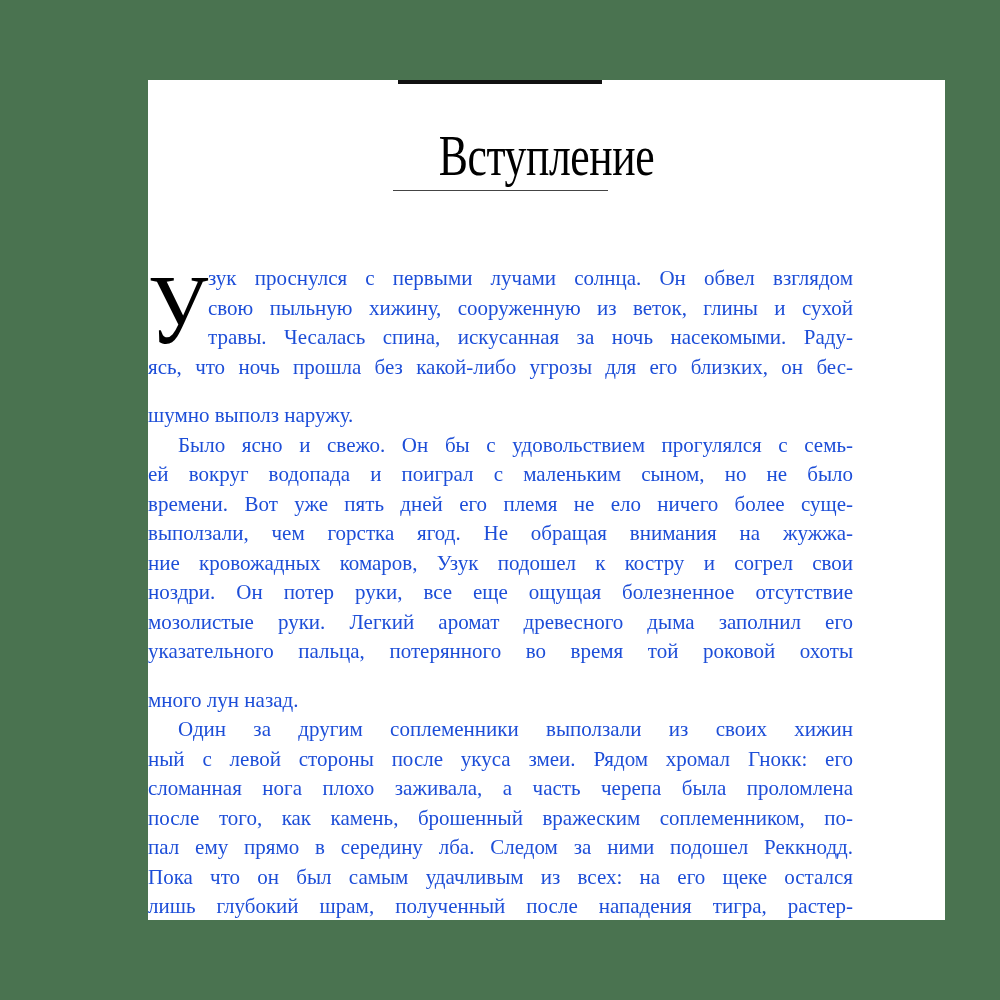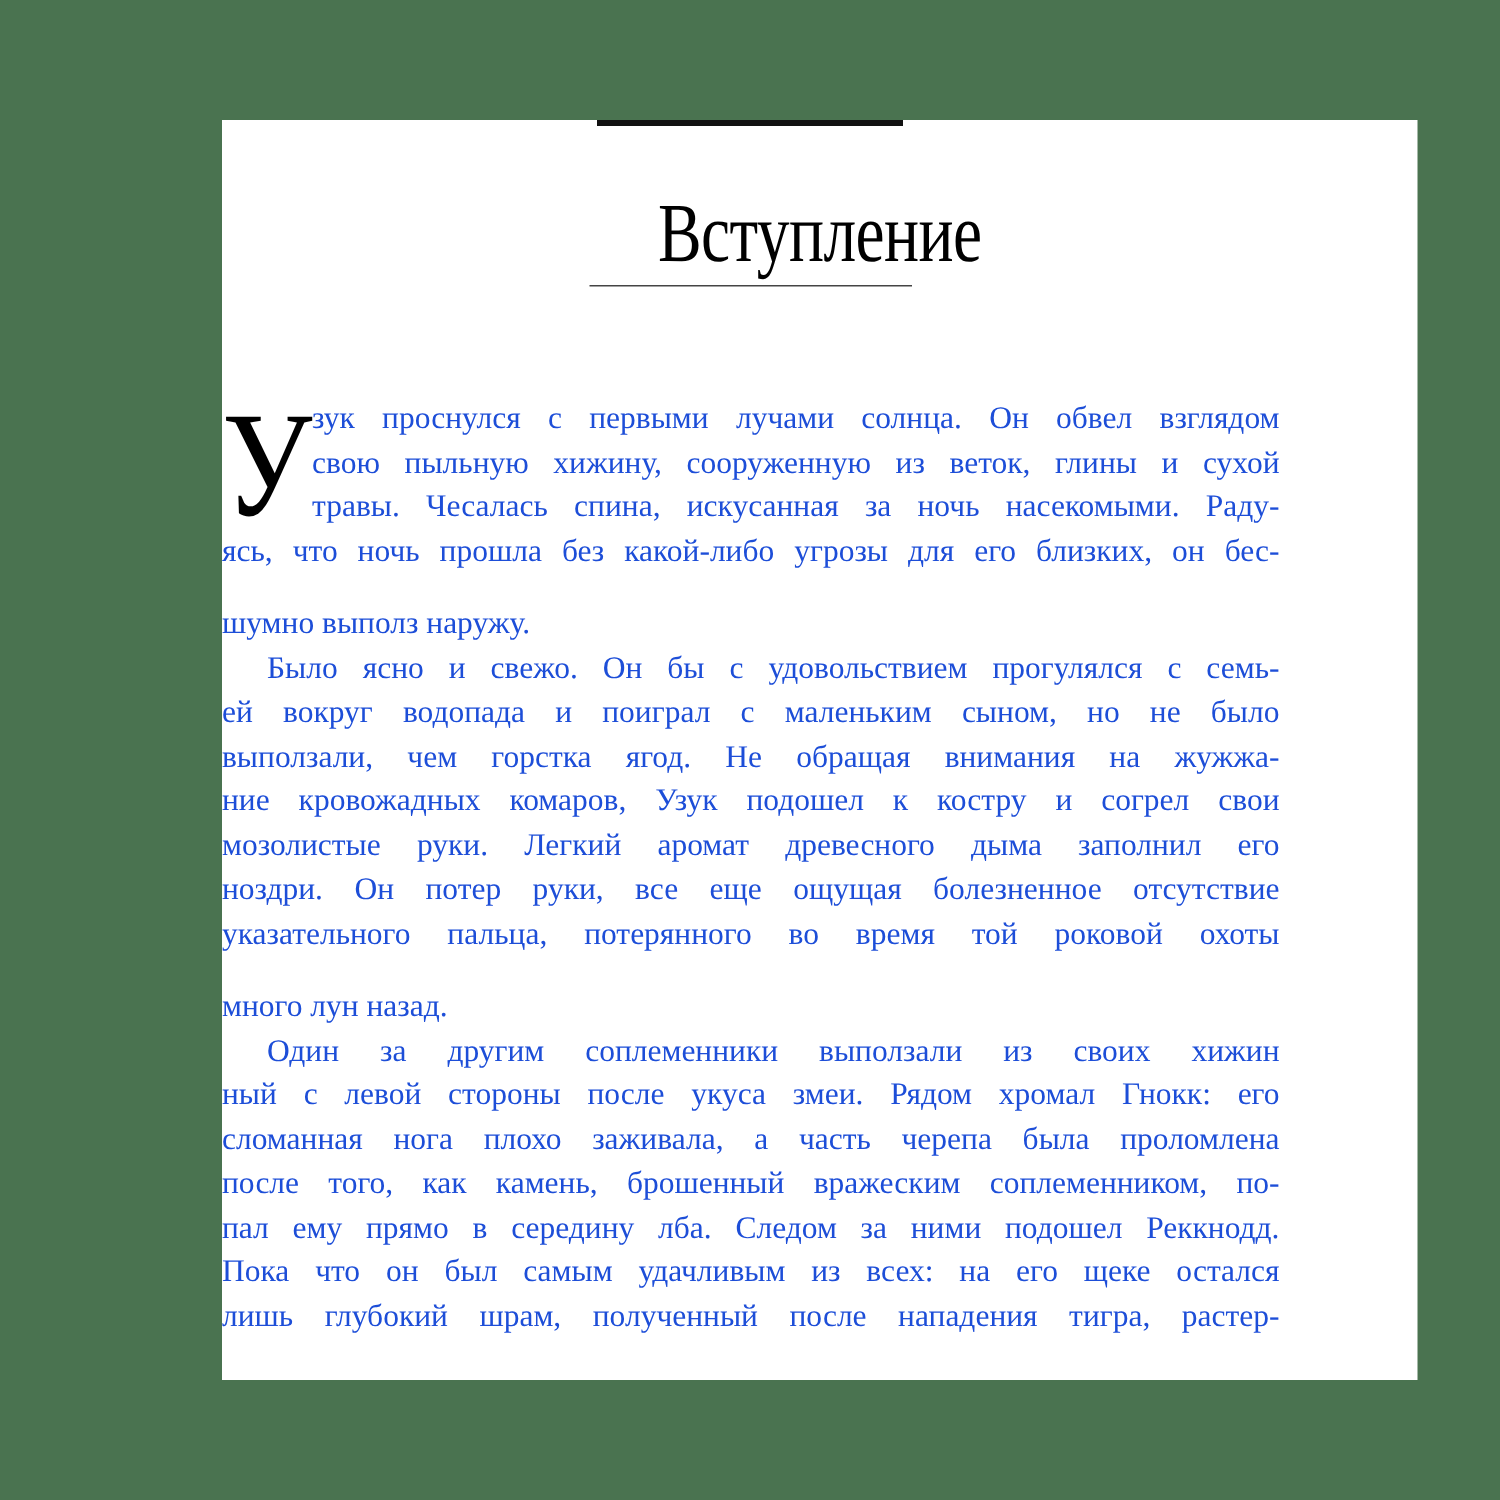--- a/index.html
+++ b/index.html
@@ -84,24 +84,25 @@
   <div class="body-text">
 
     <span class="line capindent">зук проснулся с первыми лучами солнца. Он обвел взглядом</span>
     <span class="line capindent">свою пыльную хижину, сооруженную из веток, глины и сухой</span>
     <span class="line capindent">травы. Чесалась спина, искусанная за ночь насекомыми. Раду-</span>
     <span class="line">ясь, что ночь прошла без какой-либо угрозы для его близких, он бес-</span>
     <span class="line last">шумно выполз наружу.</span>
 
     <span class="line indent">Было ясно и свежо. Он бы с удовольствием прогулялся с семь-</span>
     <span class="line">ей вокруг водопада и поиграл с маленьким сыном, но не было</span>
+    <span class="line">времени. Вот уже пять дней его племя не ело ничего более суще-</span>
     <span class="line">выползали, чем горстка ягод. Не обращая внимания на жужжа-</span>
     <span class="line">ние кровожадных комаров, Узук подошел к костру и согрел свои</span>
+    <span class="line">ноздри. Он потер руки, все еще ощущая болезненное отсутствие</span>
     <span class="line">мозолистые руки. Легкий аромат древесного дыма заполнил его</span>
-    <span class="line">ноздри. Он потер руки, все еще ощущая болезненное отсутствие</span>
     <span class="line">указательного пальца, потерянного во время той роковой охоты</span>
     <span class="line last">много лун назад.</span>
 
     <span class="line indent">Один за другим соплеменники выползали из своих хижин</span>
     <span class="line">ный с левой стороны после укуса змеи. Рядом хромал Гнокк: его</span>
     <span class="line">сломанная нога плохо заживала, а часть черепа была проломлена</span>
     <span class="line">после того, как камень, брошенный вражеским соплеменником, по-</span>
     <span class="line">пал ему прямо в середину лба. Следом за ними подошел Реккнодд.</span>
     <span class="line">Пока что он был самым удачливым из всех: на его щеке остался</span>
     <span class="line">лишь глубокий шрам, полученный после нападения тигра, растер-</span>

